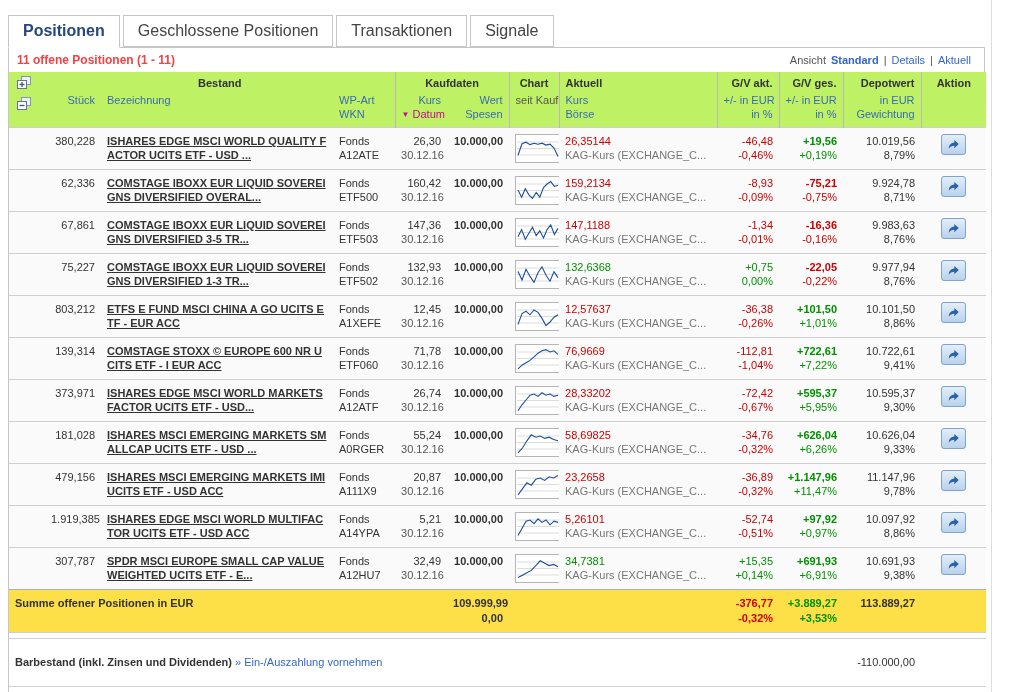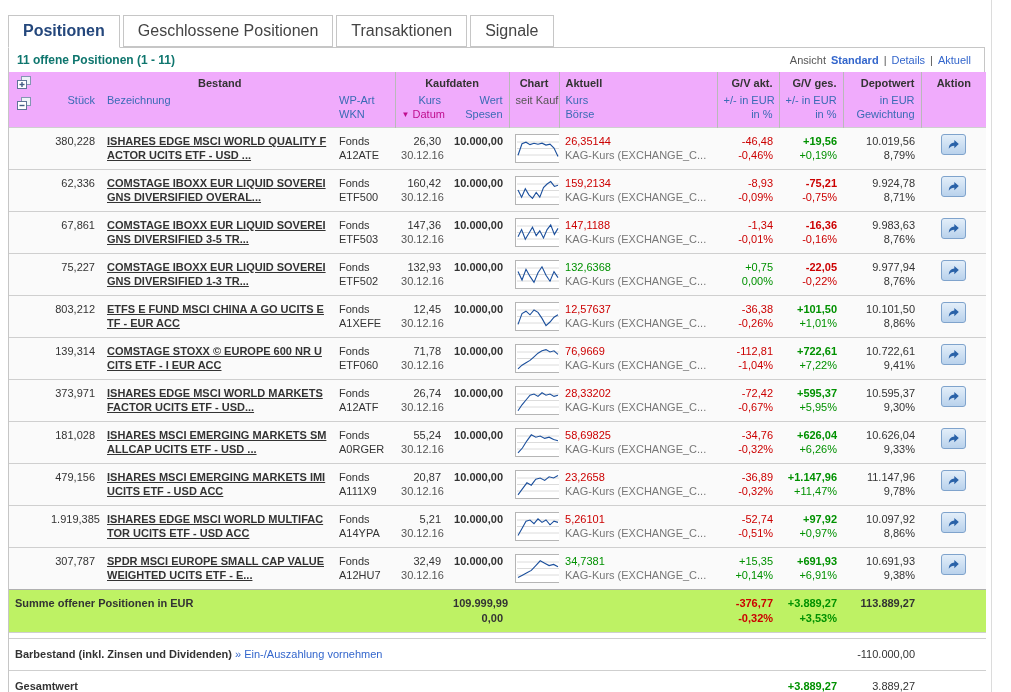--- a/index.html
+++ b/index.html
@@ -11,45 +11,45 @@
   .wrap{margin:15px 0 0 8px;width:977px;}
 
   
   .tabbar{display:flex;position:relative;z-index:2;}
   .tab{background:#fff;border:1px solid #c6c6c6;margin-right:3px;padding:6px 14px;font-size:16px;color:#444;cursor:pointer;}
   .tab.active{font-weight:bold;color:#24477c;border-bottom:1px solid #fff;margin-bottom:-1px;}
 
   
   .panel{border:1px solid #c6c6c6;background:#fff;}
   .inforow{display:flex;justify-content:space-between;align-items:center;padding:5px 8px;}
-  .count{font-weight:bold;font-size:12px;color:#0f766e;}
+  .count{font-weight:bold;font-size:12px;color:#ef4444;}
   .viewctl{display:flex;align-items:center;color:#555;}
   .viewctl .vlink{color:#3366cc;text-decoration:none;margin:0 5px;cursor:pointer;}
   .viewctl .current{font-weight:bold;}
   .savebtn{background:#a3238e;color:#fff;font-weight:bold;border:none;padding:6px 13px;margin-left:12px;font-size:11px;cursor:pointer;}
 
   
   table{border-collapse:collapse;table-layout:fixed;width:977px;}
   th,td{box-sizing:border-box;}
-  thead th{background:#f0abfc;font-weight:normal;padding:2px 6px;vertical-align:top;text-align:left;}
+  thead th{background:#bef264;font-weight:normal;padding:2px 6px;vertical-align:top;text-align:left;}
   th.group{font-weight:bold;color:#333;text-align:center;padding-top:5px;}
   .bl{border-left:1px solid #b9b9b9;}
   .al{text-align:left!important}.ar{text-align:right!important}.ac{text-align:center!important}
   thead .s1,thead .s2{color:#3a6bb5;line-height:14px;white-space:nowrap;}
   thead .seit{color:#555;}
   thead .sort{color:#bf0d8e;cursor:pointer;}
   thead .sort .arrow{font-size:8px;vertical-align:1px;}
   thead tr.subrow th{padding-bottom:5px;}
   .wicon{margin:2px 0 7px 2px;cursor:pointer;line-height:0;}
 
   tbody td{background:#fafafa;border-top:1px solid #cfcfcf;padding:6px 6px;vertical-align:top;line-height:14px;}
-  tfoot td{background:#bef264;vertical-align:top;line-height:15px;}
+  tfoot td{background:#fde047;vertical-align:top;line-height:15px;}
   tr.summe td{border-top:1px solid #b0b0b0;padding:6px 6px;font-weight:bold;}
   tr.gap td{background:#fff;border-top:1px solid #cfcfcf;height:6px;padding:0;}
-  tr.cash td{background:#fff;border-top:1px solid #cfcfcf;padding:8px 6px;}
+  tr.cash td{background:#fff;border-top:1px solid #cfcfcf;padding:16px 6px;}
   tr.total td{background:#fff;border-top:1px solid #cfcfcf;padding:8px 6px 24px;}
   .lbl{font-weight:bold;color:#333;}
   .cashlink{color:#3366cc;text-decoration:none;font-weight:normal;cursor:pointer;}
 
   .name-link{color:#333;font-weight:bold;text-decoration:underline;word-break:break-all;display:block;cursor:pointer;}
   .muted{color:#777;}
   .dt{color:#555;}
   .neg{color:#cc0000;}
   .pos{color:#009100;}
   .b{font-weight:bold;}

